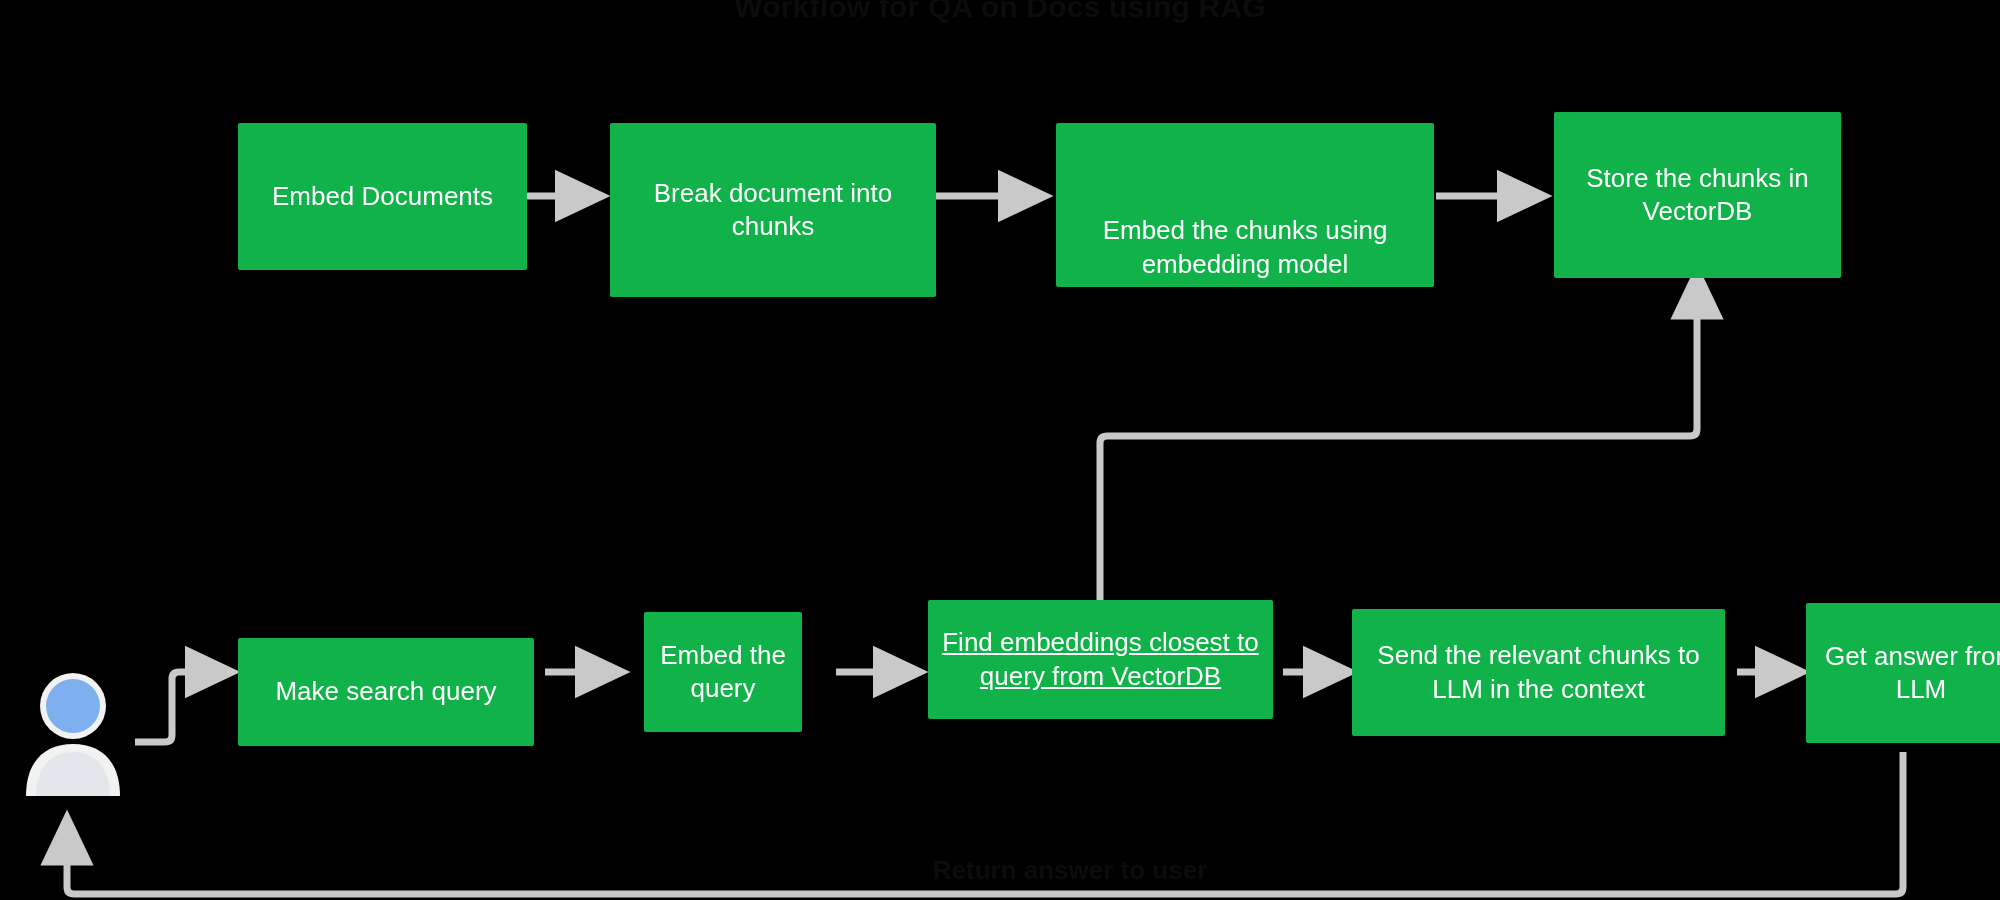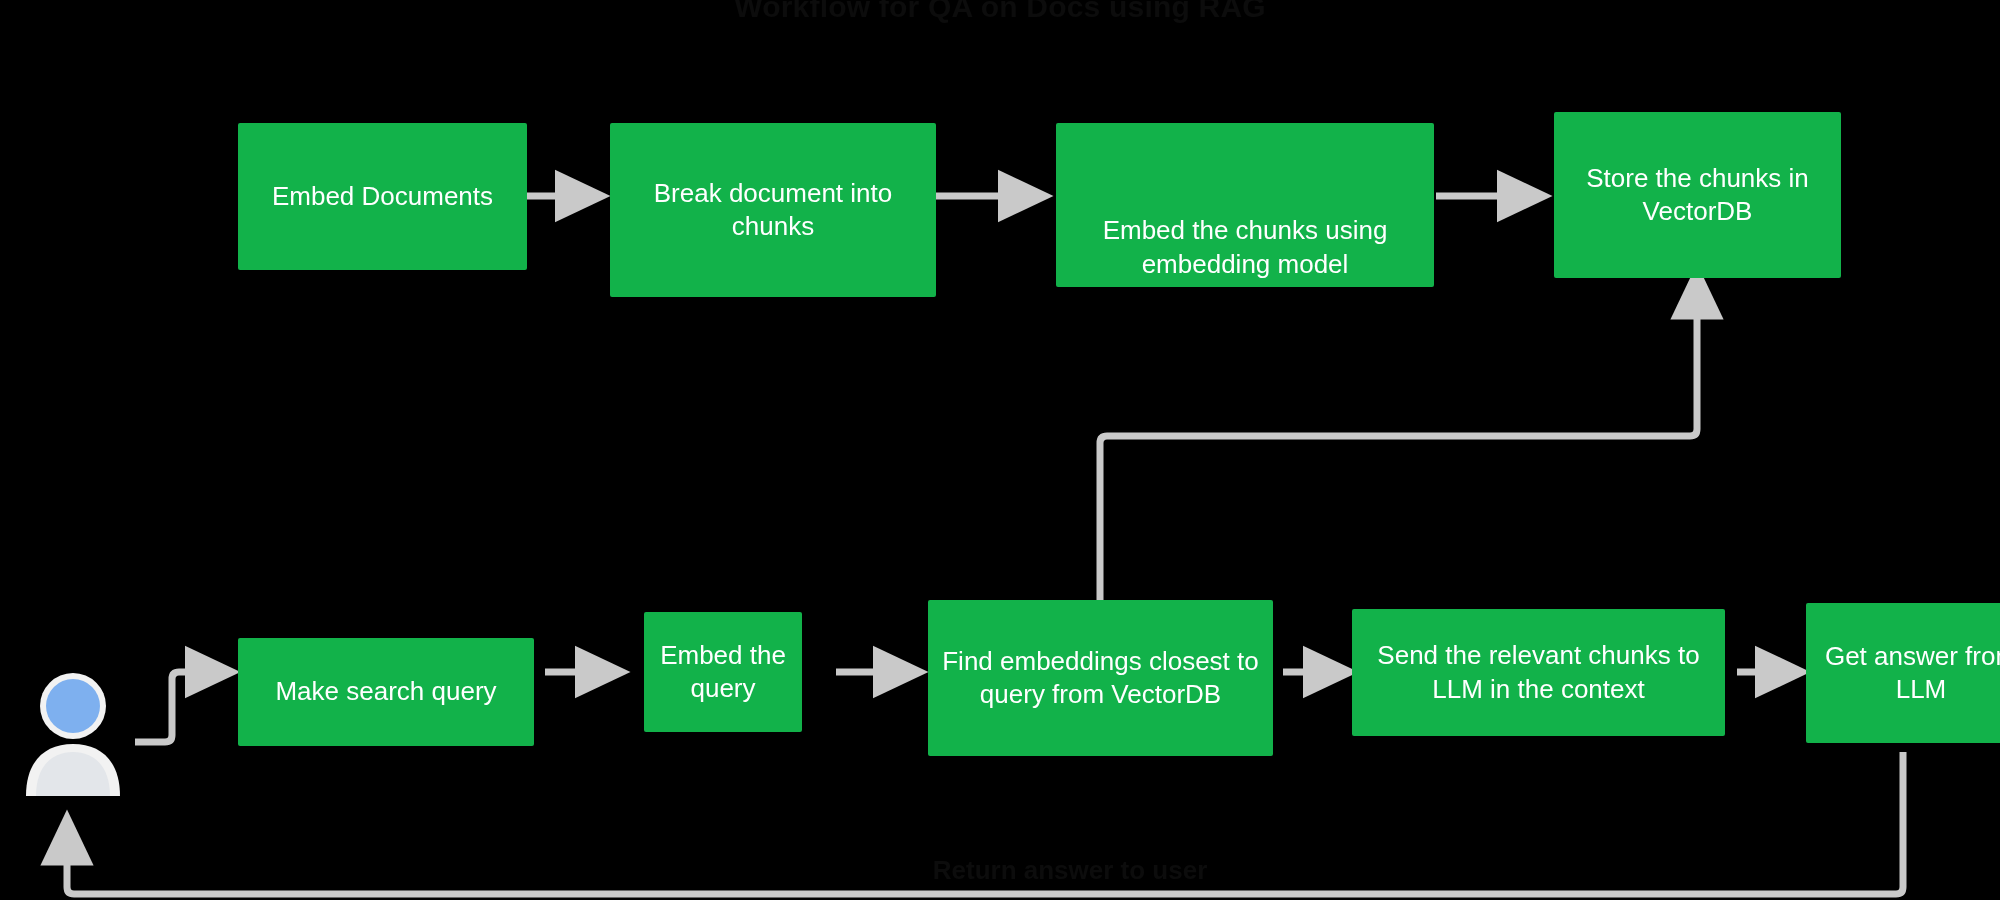--- a/index.html
+++ b/index.html
@@ -122,21 +122,21 @@
   </div>
 
   <div class="node" style="left:238px; top:618px; width:296px; height:108px;margin-top:20px;">
     <span>Make search query</span>
   </div>
 
   <div class="node" style="left:633px; top:612px; width:158px; height:120px;margin-left:11px;">
     <span>Embed the query</span>
   </div>
 
-  <div class="node" style="left:928px; top:600px; width:345px; height:156px;">
+  <div class="node" style="left:928px; top:600px; width:345px; height:119px;text-decoration:underline;">
     <span>Find embeddings closest to query from VectorDB</span>
   </div>
 
   <div class="node" style="left:1352px; top:609px; width:373px; height:127px;">
     <span>Send the relevant chunks to LLM in the context</span>
   </div>
 
   <div class="node" style="left:1806px; top:603px; width:230px; height:140px;">
     <span>Get answer from LLM</span>
   </div>

